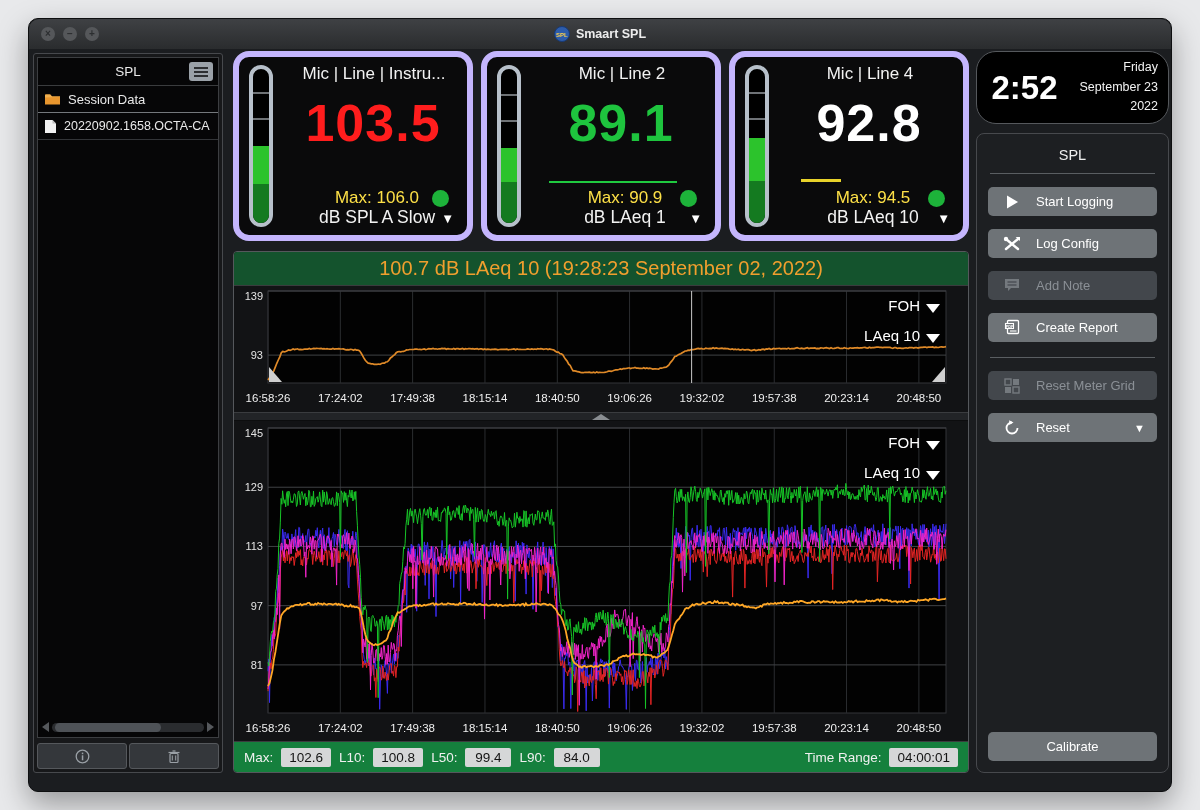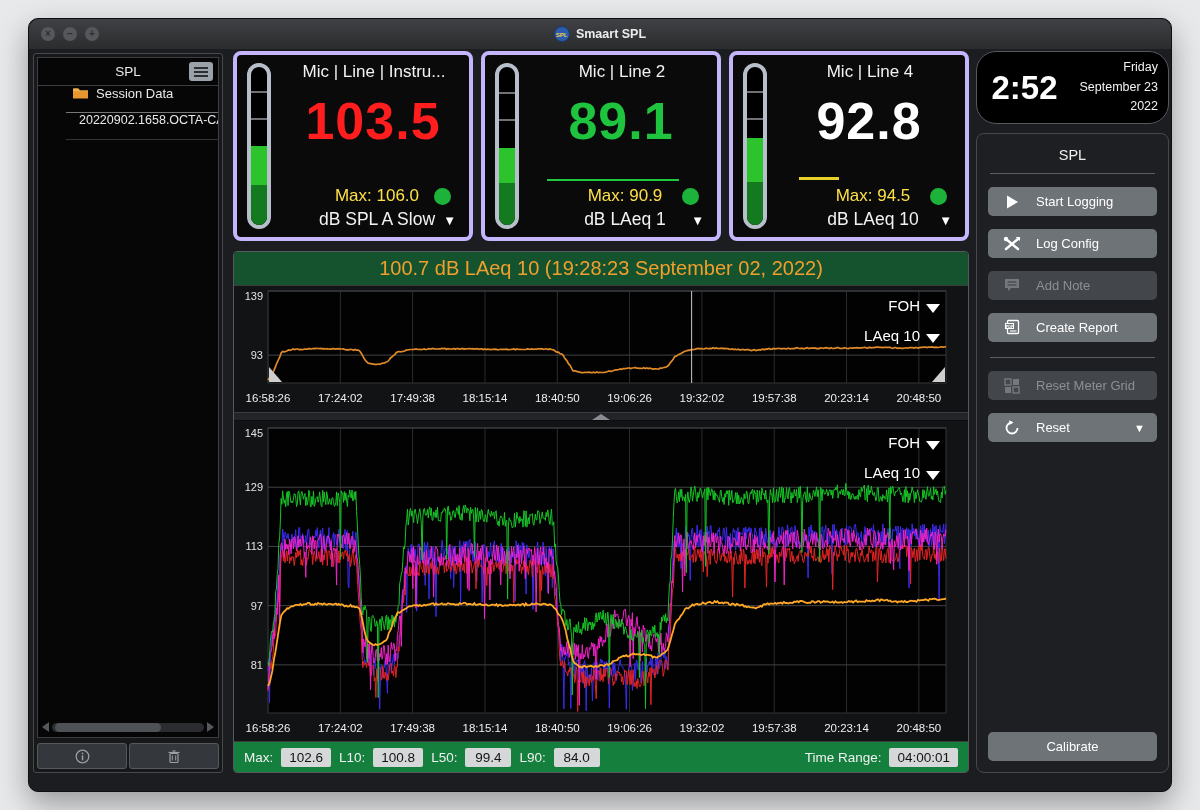--- a/index.html
+++ b/index.html
@@ -27,39 +27,39 @@
              display:flex; flex-direction:column; }
   .side-list { flex:1; margin:3px; background:#060607; border:1px solid #3c3e41;
                display:flex; flex-direction:column; overflow:hidden; }
   .side-head { height:28px; display:flex; align-items:center; position:relative;
                border-bottom:1px solid #3a3c3e; }
   .side-title { flex:1; text-align:center; color:#e9e9e9; font-size:13.5px; }
   .hamburger { position:absolute; right:5px; top:4px; width:24px; height:19px; border-radius:3px;
                background:#9aa1a8; display:flex; flex-direction:column; justify-content:center;
                align-items:center; gap:2px; }
   .hamburger i { display:block; width:14px; height:2px; background:#2c2e31; }
-  .side-row { height:27px; display:flex; gap:7px; padding:0 6px;
-              color:#e9e9e9; font-size:13px; white-space:nowrap; overflow:hidden;margin-left:28px; }
+  .side-row { height:27px; display:flex; align-items:center; gap:7px; padding:0 6px;
+              color:#e9e9e9; font-size:13px; white-space:nowrap; overflow:hidden; }
   .side-row.folder { border-bottom:1px solid #74787c; }
   .side-row.file { border-bottom:1px solid #333538; font-size:12.5px; }
   .hscroll { height:16px; margin:2px 4px 2px 4px; display:flex; align-items:center; margin-top:auto; }
   .hs-arrow { width:0; height:0; border-style:solid; }
   .hs-left  { border-width:5px 7px 5px 0; border-color:transparent #55585c transparent transparent; }
   .hs-right { border-width:5px 0 5px 7px; border-color:transparent transparent transparent #55585c; }
   .hs-track { flex:1; height:9px; margin:0 3px; background:#2a2c2f; border-radius:5px; position:relative; }
   .hs-thumb { position:absolute; left:2%; width:70%; top:0; height:9px; background:#4e5257; border-radius:5px; }
   .side-btns { height:26px; margin:2px 3px 3px 3px; display:flex; gap:2px; }
   .side-btn { flex:1; background:#34373b; border:1px solid #55585c; border-radius:3px;
               display:flex; align-items:center; justify-content:center; }
 
   
   .meters { position:absolute; left:204px; top:32px; width:736px; height:190px;
             display:flex; gap:8px; }
   .meter { position:relative; width:240px; height:190px; background:#0a0a0b;
-           border:4px solid #c4b5fd; border-radius:8px; }
+           border:6px solid #c4b5fd; border-radius:16px; }
   .vmeter { position:absolute; left:10px; top:8px; bottom:8px; width:24px;
             border:4px solid #b7c0ca; border-radius:14px; background:#000; overflow:hidden; }
   .vseg { position:absolute; left:0; width:100%; height:2px; background:#6e7276; }
   .fill-bright { position:absolute; left:0; width:100%; background:#2cc32c; }
   .fill-dark   { position:absolute; left:0; width:100%; bottom:0; background:#147a20; }
   .m-title { position:absolute; left:48px; right:6px; top:7px; text-align:center;
              color:#f2f2f2; font-size:17px; white-space:nowrap; overflow:hidden; }
   .m-value { position:absolute; left:44px; right:4px; top:36px; text-align:center;
              font-size:52px; font-weight:bold; letter-spacing:1px; }
   .m-max { position:absolute; left:48px; right:0; top:131px; text-align:center;

